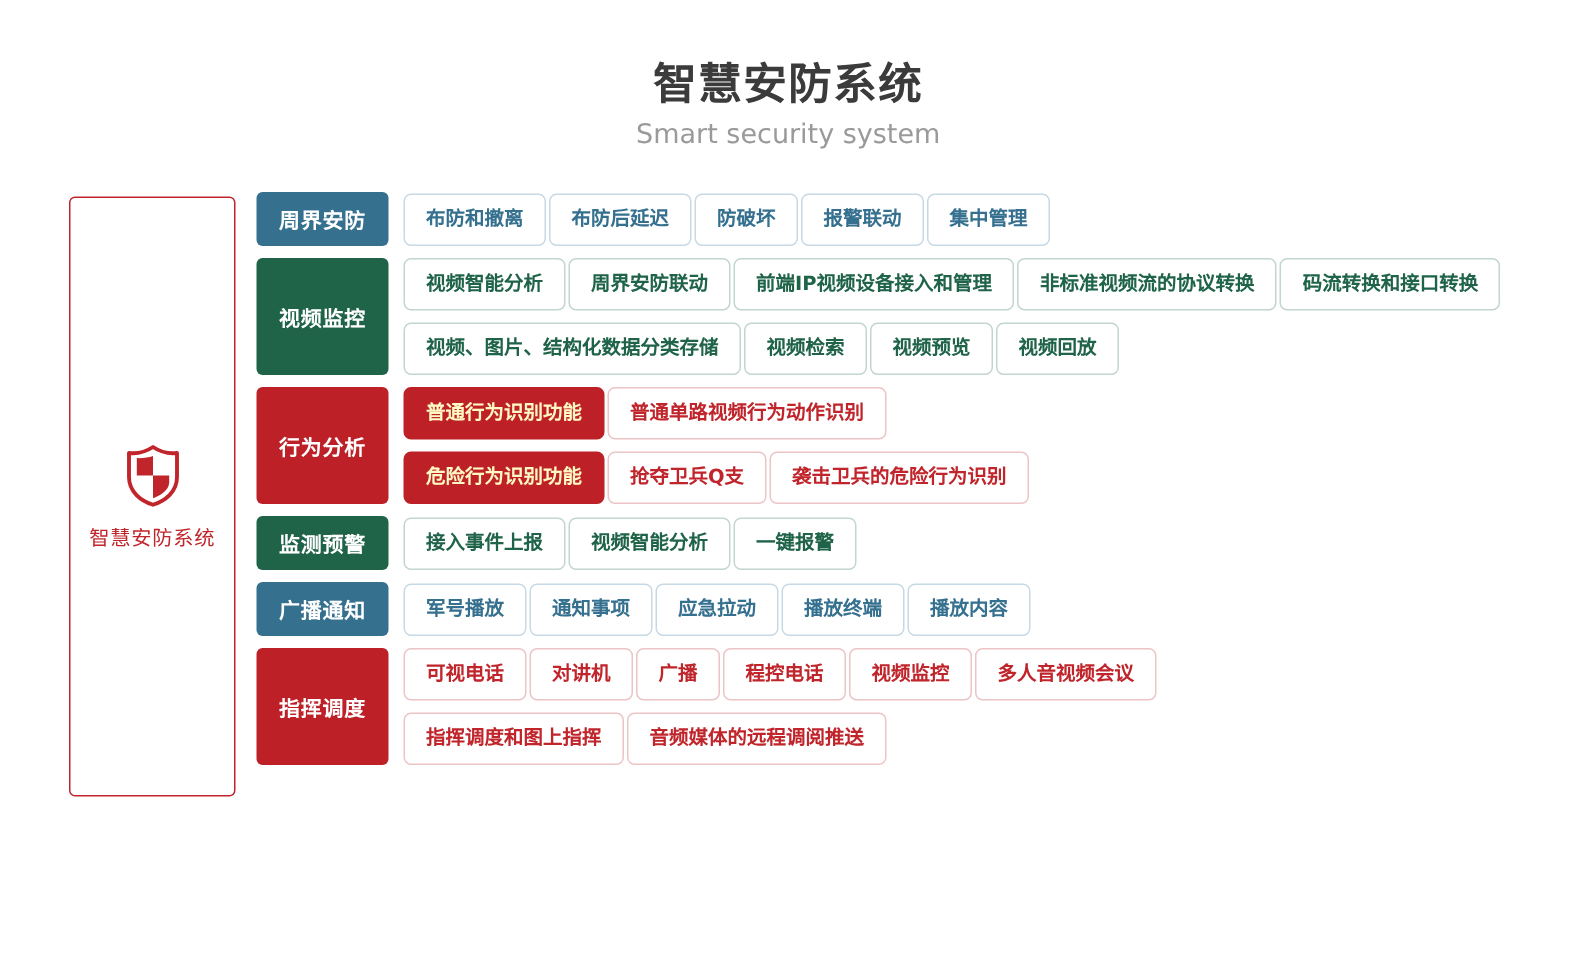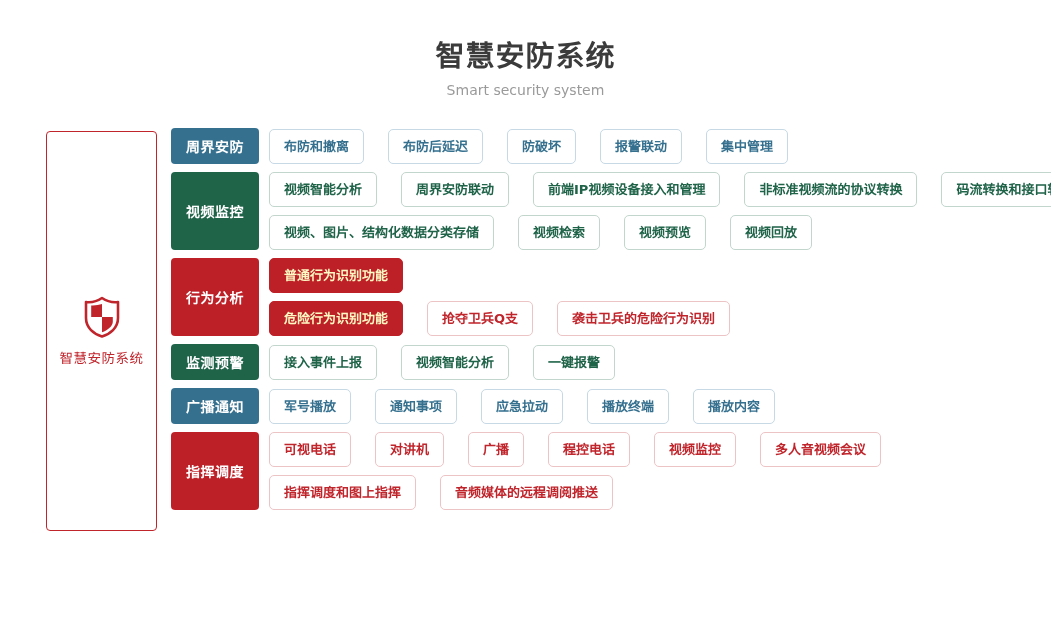--- a/index.html
+++ b/index.html
@@ -28,21 +28,21 @@
   }
   .header .title {
     font-size: 29px;
     font-weight: bold;
     color: #3b3b3b;
     letter-spacing: 1px;
     line-height: 36px;
   }
   .header .subtitle {
     margin-top: 7px;
-    font-size: 14px;
+    font-size: 18px;
     color: #9a9a9a;
     font-weight: normal;
     line-height: 18px;
   }
 
   
   .brand-panel {
     position: absolute;
     left: 46px;
     top: 131px;
@@ -113,21 +113,21 @@
     align-items: center;
   }
   .tag-line + .tag-line { margin-top: 8px; }
 
   .tag {
     border-radius: 5px;
     background: #ffffff;
     font-size: 13px;
     line-height: 1;
     padding: 10px 14px;
-    margin-right: 24px;
+    margin-right: 2px;
     white-space: nowrap;
     font-weight: bold;
     border: 1px solid transparent;
   }
   .tag:last-child { margin-right: 0; }
 
   .tag.blue  { color: #35708f; border-color: #c6d9e4; }
   .tag.green { color: #1f6349; border-color: #c2d6cd; }
   .tag.red   { color: #c0252c; border-color: #edc4c6; }
   .tag.red-filled {
@@ -189,20 +189,21 @@
           <div class="tag green">视频回放</div>
         </div>
       </div>
     </div>
 
     <div class="cat-row">
       <div class="cat-label red">行为分析</div>
       <div class="tag-area">
         <div class="tag-line">
           <div class="tag red-filled">普通行为识别功能</div>
+          <div class="tag red">普通单路视频行为动作识别</div>
         </div>
         <div class="tag-line">
           <div class="tag red-filled">危险行为识别功能</div>
           <div class="tag red">抢夺卫兵Q支</div>
           <div class="tag red">袭击卫兵的危险行为识别</div>
         </div>
       </div>
     </div>
 
     <div class="cat-row">

